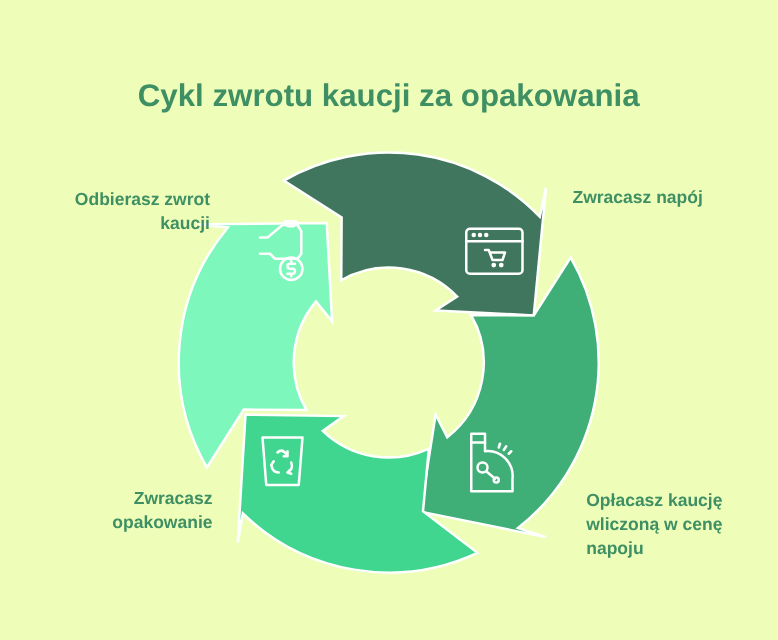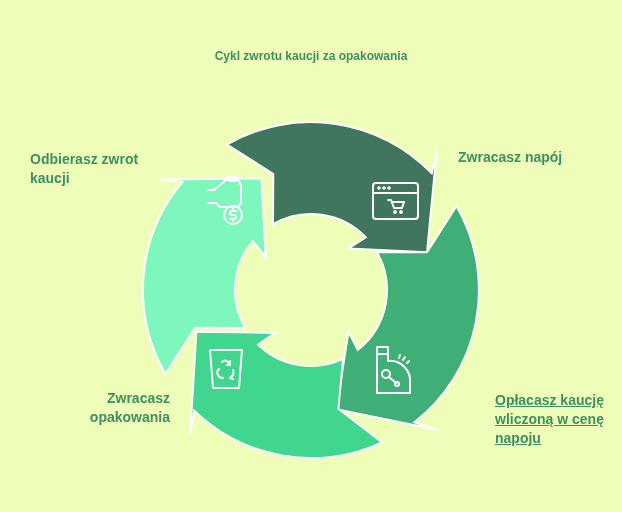--- a/index.html
+++ b/index.html
@@ -1,17 +1,17 @@
 <!DOCTYPE html>
 <html><head>
 <meta charset="utf-8">
 <style>
   html, body { margin:0; padding:0; }
   body { width:622px; height:512px; background:#EEFEB9; position:relative; overflow:hidden; font-family:"Liberation Sans", sans-serif; }
-  .title { position:absolute; left:0; top:49px; width:622px; text-align:center; font-size:12px; font-weight:bold; color:#3E8F63; }
+  .title { position:absolute; left:0; top:63px; width:622px; text-align:center; font-size:25px; font-weight:bold; color:#3E8F63; }
   .label { position:absolute; font-size:14px; font-weight:bold; color:#3E8F63; line-height:19px; }
   #diagram { position:absolute; left:0; top:0; }
 </style>
 </head>
 <body>
 
 <div class="title">Cykl zwrotu kaucji za opakowania</div>
 
 <svg id="diagram" width="622" height="512" viewBox="0 0 622 512">
   <g id="arrows">
@@ -52,15 +52,15 @@
 
   <g fill="none" stroke="#FFFFFF" stroke-width="2" stroke-linecap="round" stroke-linejoin="round">
     <path d="M208 190 h6 l12 -10 h12 l3 5 v18 l-3 4 h-18 l-4 -4 h-8"></path>
     <path d="M228 177 h9 l-2 4 h-5 z"></path>
     <circle cx="233" cy="215" r="9"></circle>
     <path d="M236 211 h-4 a2 2 0 0 0 0 4 h2 a2 2 0 0 1 0 4 h-4 M233 209 v2 M233 219 v2"></path>
   </g>
 </svg>
 
 <div class="label" style="left:458px; top:148px; width:140px;">Zwracasz napój</div>
-<div class="label" style="left:495px; top:391px; width:125px;text-decoration:underline;">Opłacasz kaucję wliczoną w cenę napoju</div>
-<div class="label" style="left:60px; top:389px; width:110px; text-align:right;">Zwracasz opakowania</div>
-<div class="label" style="left:30px; top:150px; width:138px; text-align:left;">Odbierasz zwrot kaucji</div>
+<div class="label" style="left:469px; top:391px; width:125px;">Opłacasz kaucję wliczoną w cenę napoju</div>
+<div class="label" style="left:60px; top:389px; width:110px; text-align:right;">Zwracasz opakowanie</div>
+<div class="label" style="left:30px; top:150px; width:138px; text-align:right;">Odbierasz zwrot kaucji</div>
 
 </body></html>

